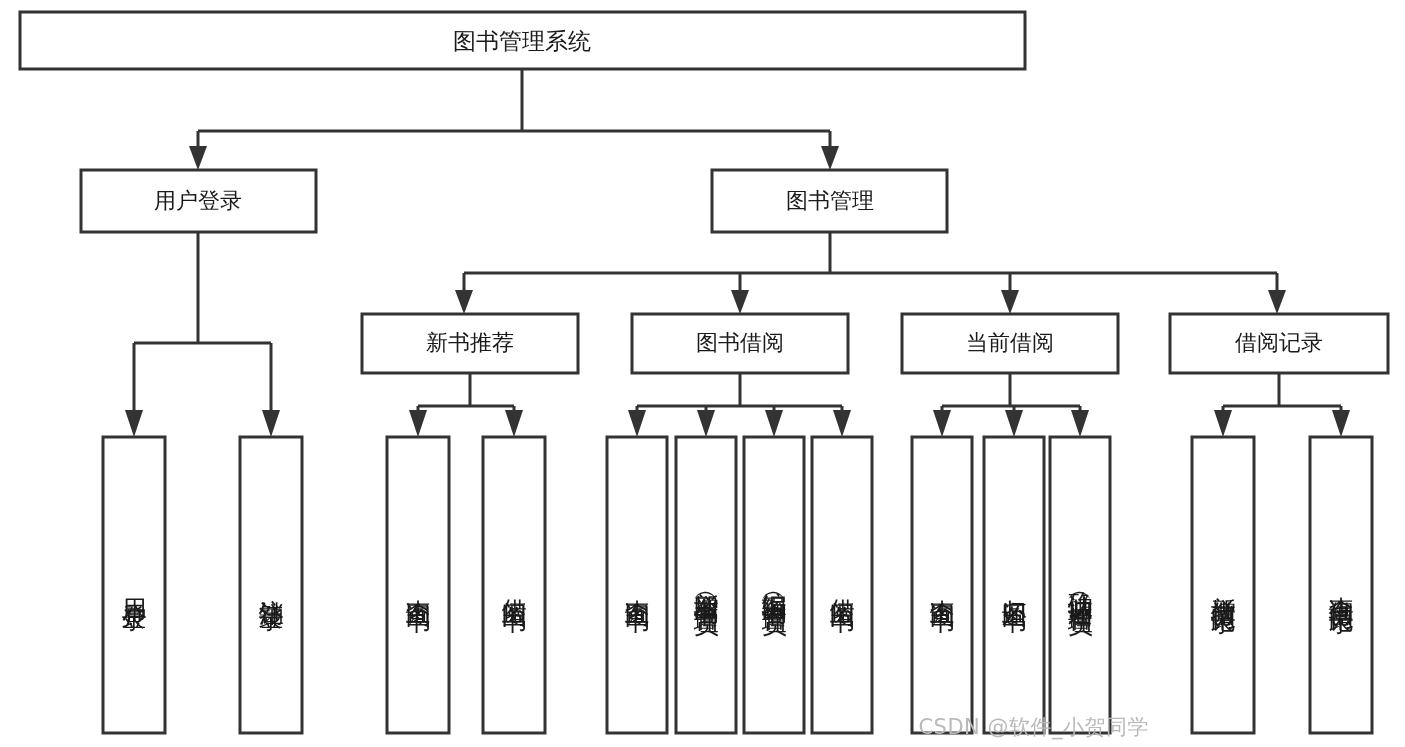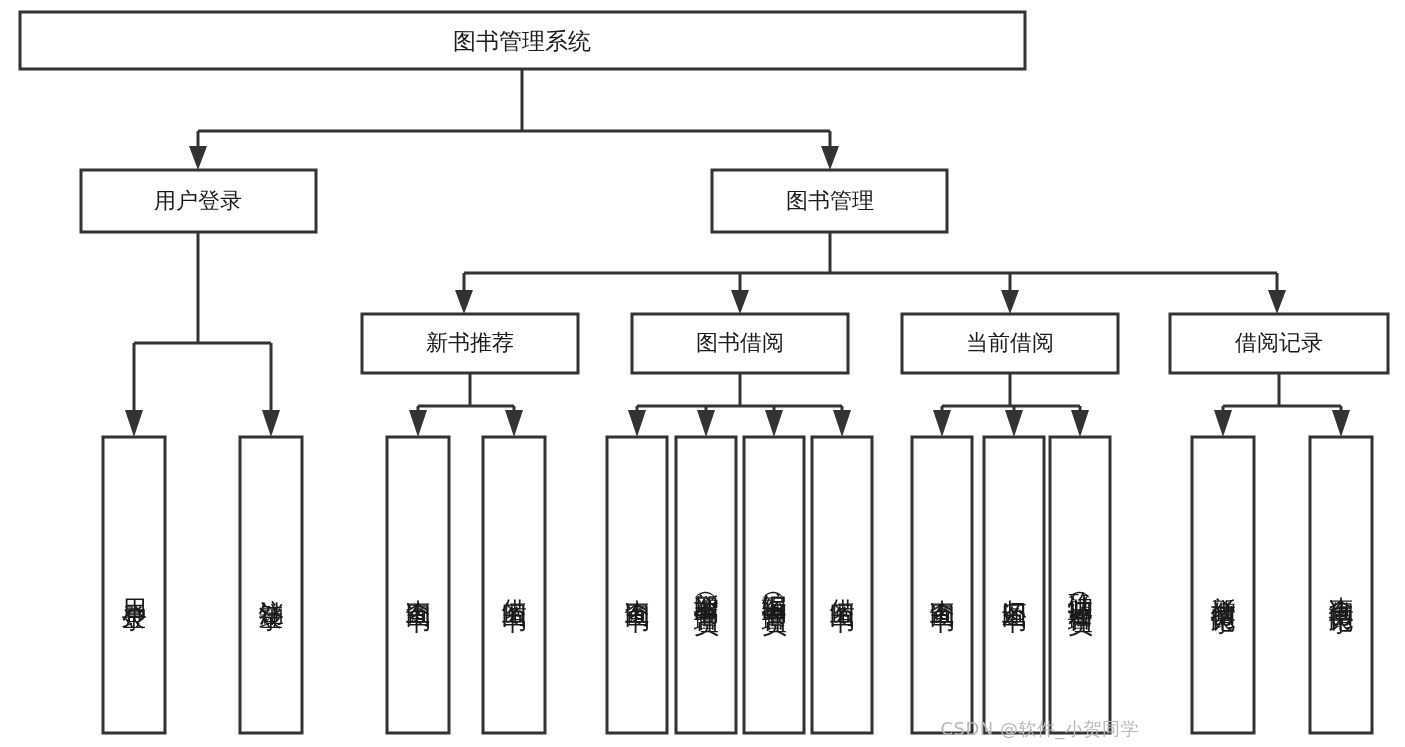--- a/index.html
+++ b/index.html
@@ -10,20 +10,21 @@
   body {
     width: 1405px;
     height: 747px;
     font-family: "DejaVu Sans", "Liberation Sans", sans-serif;
     overflow: hidden;
   }
   #diagram-root {
     position: relative;
     width: 1147px;
     height: 747px;
+    padding-left: 10px;
   }
   svg#tree-svg {
     position: absolute;
     left: 0;
     top: 0;
     width: 1405px;
     height: 747px;
   }
   .node-box {
     fill: #ffffff;
@@ -66,21 +67,21 @@
     align-items: center;
     justify-content: center;
     white-space: nowrap;
     pointer-events: none;
   }
   .watermark {
     position: absolute;
     right: 8px;
     bottom: 6px;
     font-family: "DejaVu Sans", "Liberation Sans", sans-serif;
-    font-size: 18px;
+    font-size: 21px;
     color: #b9b9b9;
     letter-spacing: 0.5px;
     white-space: nowrap;
   }
 </style>
 </head>
 <body>
 
 <div id="diagram-root">
 

